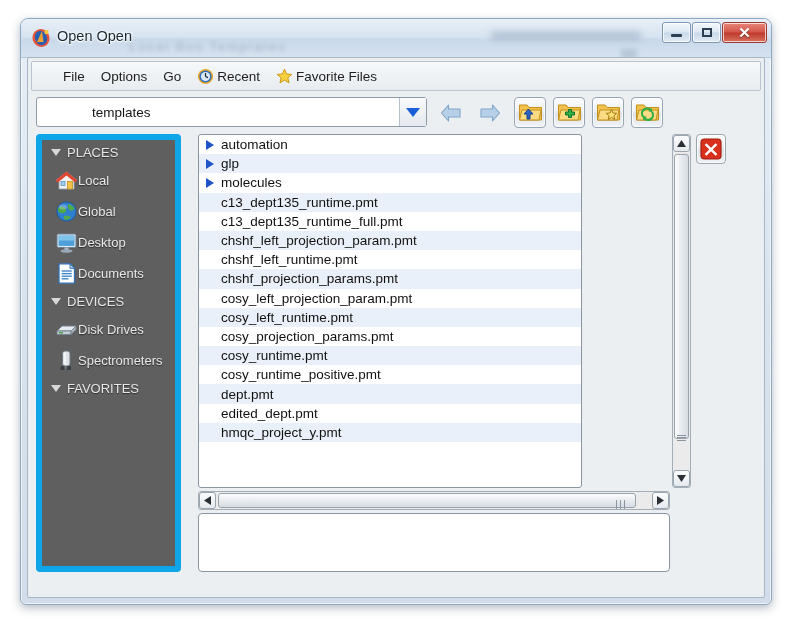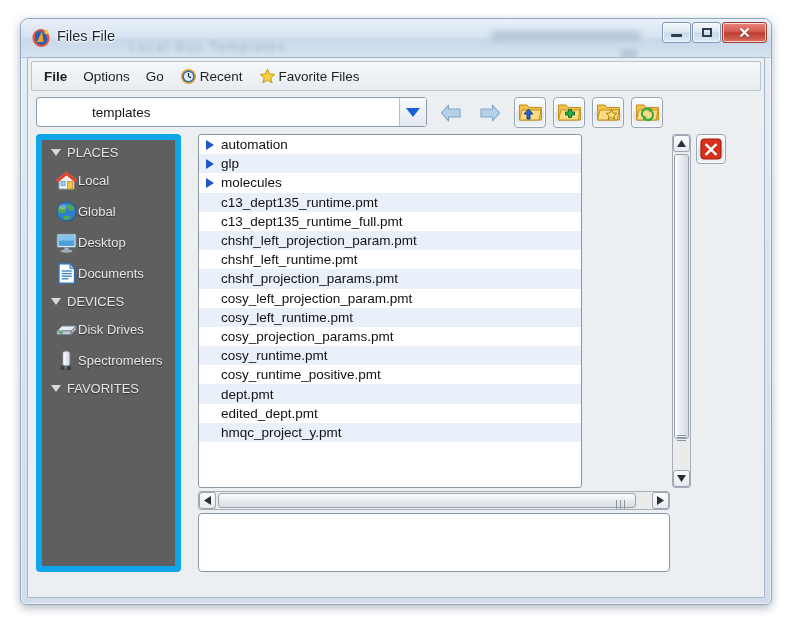--- a/index.html
+++ b/index.html
@@ -110,21 +110,21 @@
     border-radius: 2px;
     display: flex; align-items: center;
     box-sizing: border-box;
   }
   .mitem {
     display: flex; align-items: center; gap: 3px;
     padding: 3px 7px; margin: 0 1px;
     font-size: 13.5px; color: #1e1e1e; white-space: nowrap;
     border-radius: 2px;
   }
-  .mitem:first-child { margin-left: 5px; font-weight: bold; }
+  .mitem:first-child { margin-left: 24px; }
 
   
   #pathrow {
     position: absolute; left: 3px; top: 37px; right: 3px; height: 36px;
   }
   #combo {
     position: absolute; left: 5px; top: 2px;
     width: 391px; height: 30px;
     background: #fff;
     border: 1px solid #8d9aa8;
@@ -298,21 +298,21 @@
     <div class="ghost2"></div>
     <div class="ghost3"></div>
 
     <svg id="app-icon" viewBox="0 0 21 21">
       <ellipse cx="10" cy="11" rx="8.4" ry="9" fill="#e8543a" transform="rotate(-22 10 11)"></ellipse>
       <ellipse cx="10" cy="11" rx="6" ry="7.3" fill="#2a5fb0" transform="rotate(-22 10 11)"></ellipse>
       <path d="M6 15 L11 4 L12.5 15 Z" fill="#f0a030"></path>
       <circle cx="15.5" cy="5" r="2.2" fill="#f5c842"></circle>
     </svg>
 
-    <div id="win-title">Files File</div>
+    <div id="win-title">Open Open</div>
 
     <div class="wbtns">
       <div class="wbtn">
         <span class="wmin"></span>
       </div>
       <div class="wbtn">
         <span class="wmax"></span>
       </div>
       <div class="wbtn close">
         <span class="wclose">✕</span>

